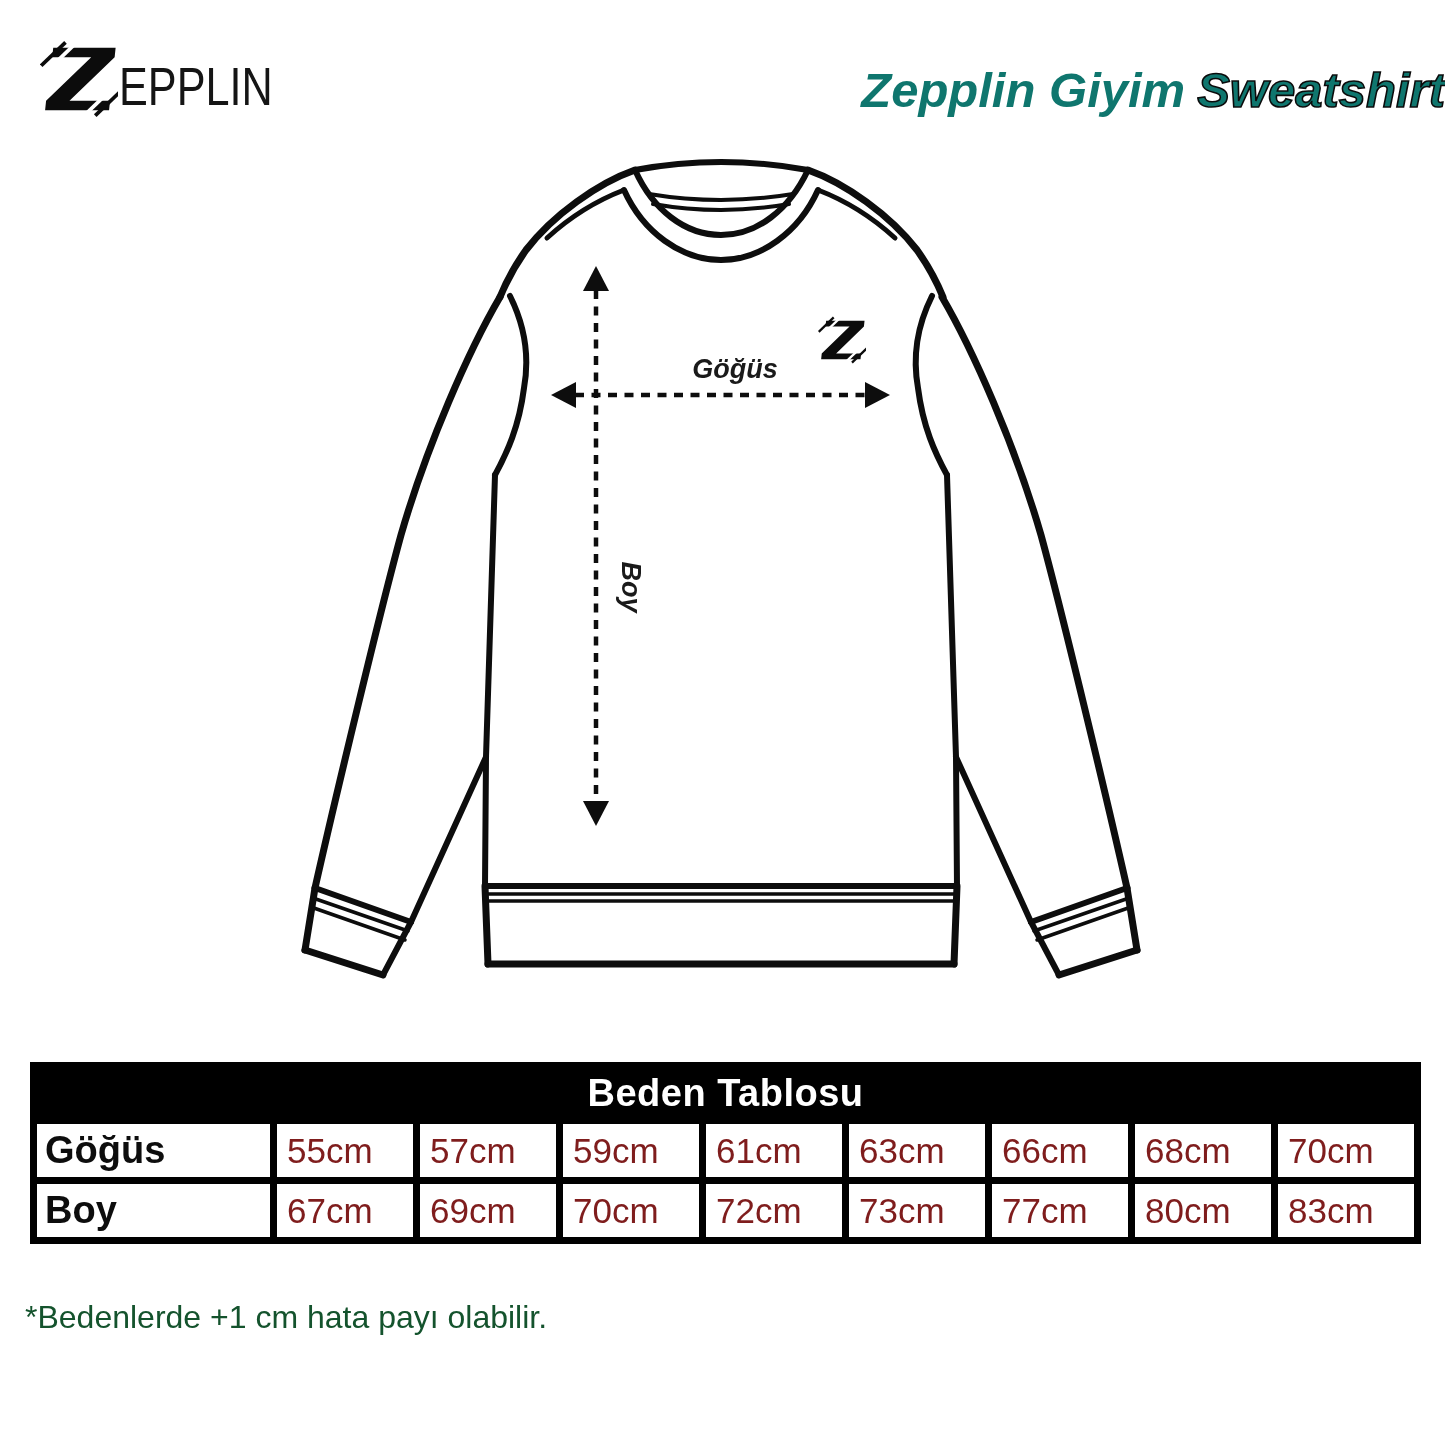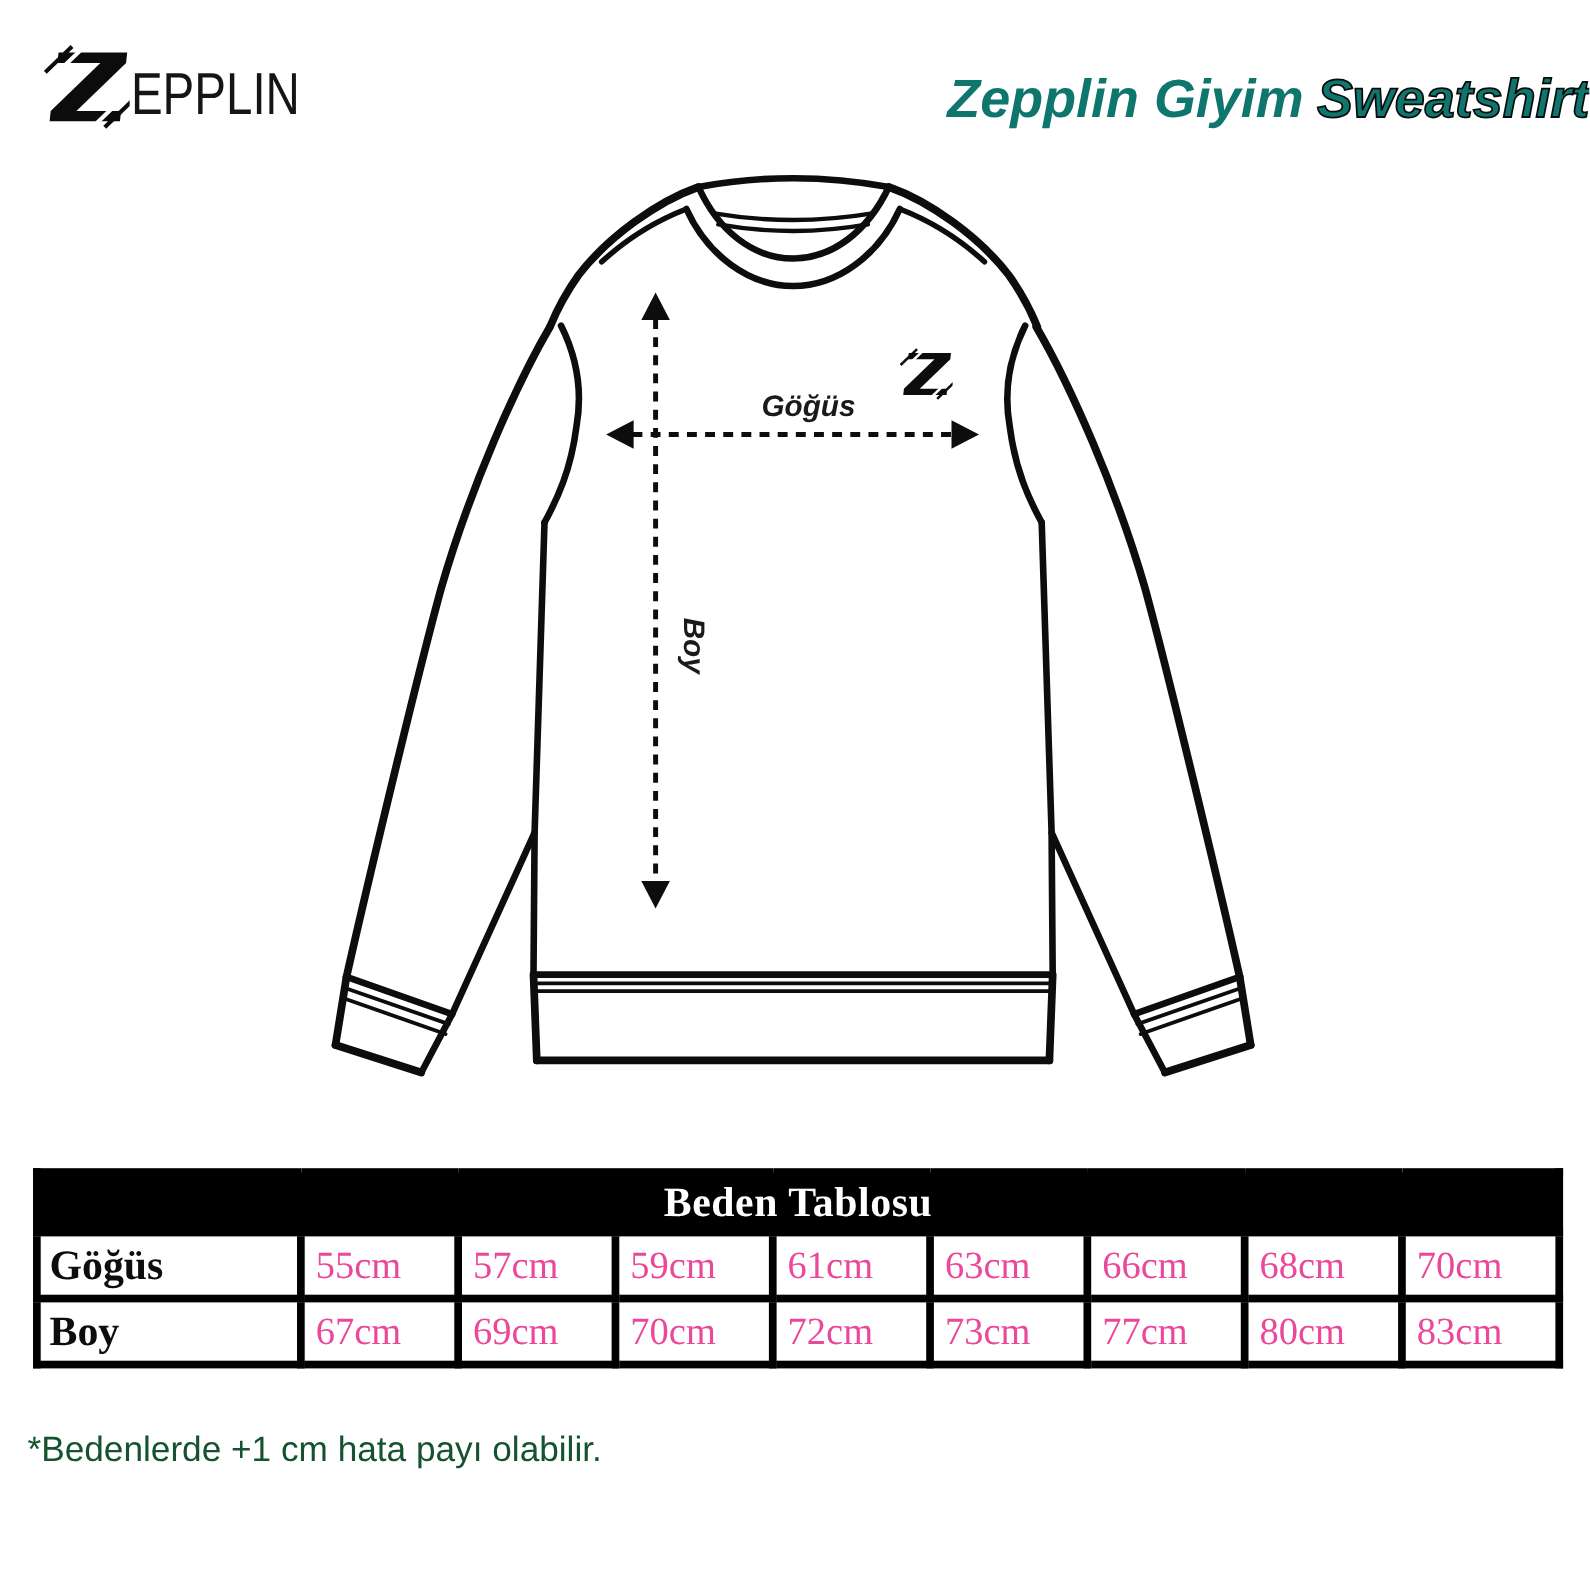--- a/index.html
+++ b/index.html
@@ -31,29 +31,29 @@
   .mlabel {
     font-family:"Liberation Sans", sans-serif; font-style:italic; font-weight:700;
     font-size:27px; fill:#1a1a1a;
   }
 
   
   .size-table {
     position:absolute; left:30px; top:1062px; width:1385px;
     border-collapse:collapse; table-layout:fixed;
   }
-  .size-table th, .size-table td { border:7px solid #000; vertical-align:middle;font-family:Liberation Serif, serif; }
+  .size-table th, .size-table td { border:7px solid #000; vertical-align:middle; }
   .tbl-title-cell {
     background:#000; color:#fff; font-size:38px; font-weight:700;
     text-align:center; height:46px; letter-spacing:0.5px;
   }
   .size-head-label { font-size:36px; font-weight:700; text-align:center; height:48px; }
   .size-head { font-size:30px; font-weight:700; text-align:center; height:48px; }
   .row-label { font-size:38px; font-weight:700; text-align:left; padding-left:8px; height:51px; }
-  .cell-val { font-size:35px; font-weight:400; text-align:left; padding-left:10px; height:51px; color:#ec4899; }
+  .cell-val { font-size:35px; font-weight:400; text-align:left; padding-left:10px; height:51px; color:#7f1d1d; }
 
   
   .footnote { position:absolute; left:25px; top:1299px; font-size:32px; font-weight:400; color:#14532d; }
 </style>
 </head>
 <body>
 
 <div class="page">
 
   <svg width="0" height="0" style="position:absolute" aria-hidden="true">

